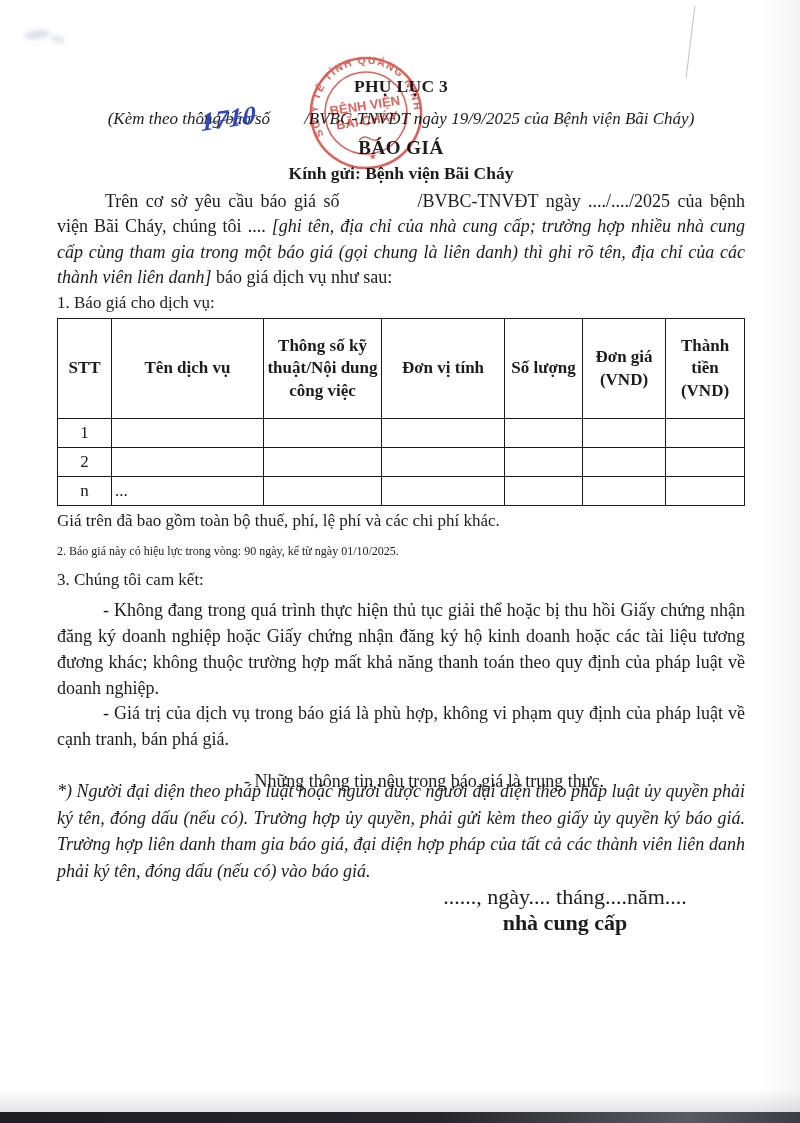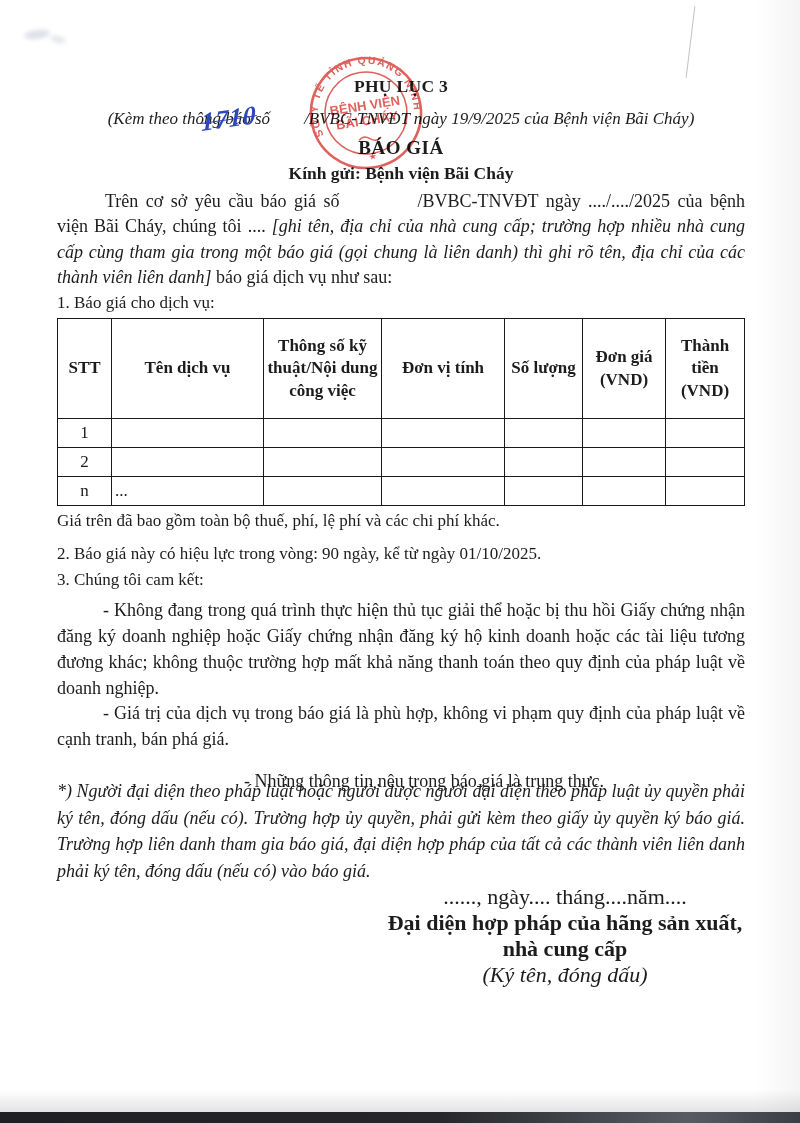--- a/index.html
+++ b/index.html
@@ -34,21 +34,21 @@
     text-decoration-thickness:1px;
   }
   .doc-title{top:137px;font-size:19px;font-weight:bold;letter-spacing:.5px;}
   .salutation{top:163px;font-size:17.5px;font-weight:bold;}
   
   .para{left:57px;width:688px;font-size:18px;line-height:25.4px;text-align:justify;}
   .intro{top:189px;text-indent:48px;}
   .gap-blank{display:inline-block;width:78px;}
   .sec-heading{left:57px;top:293px;font-size:17px;}
   .after-table{left:57px;top:511px;font-size:17px;}
-  .sec2{left:57px;top:544px;font-size:17px;}
+  .sec2{left:57px;top:544px;font-size:12px;}
   .sec3{left:57px;top:570px;font-size:17px;}
   .commit{line-height:26px;text-indent:46px;}
   .c1{top:597px;}
   .c2{top:700px;}
   .c3{top:768px;text-align:center;}
   .footnote{top:778px;line-height:26.5px;font-style:italic;}
   
   table.quote{
     position:absolute;left:57px;top:318px;width:687px;
     border-collapse:collapse;table-layout:fixed;
@@ -150,23 +150,21 @@
 <div class="abs sec3">3. Chúng tôi cam kết:</div>
 
 <div class="abs para commit c1">- Không đang trong quá trình thực hiện thủ tục giải thể hoặc bị thu hồi Giấy chứng nhận đăng ký doanh nghiệp hoặc Giấy chứng nhận đăng ký hộ kinh doanh hoặc các tài liệu tương đương khác; không thuộc trường hợp mất khả năng thanh toán theo quy định của pháp luật về doanh nghiệp.</div>
 <div class="abs para commit c2">- Giá trị của dịch vụ trong báo giá là phù hợp, không vi phạm quy định của pháp luật về cạnh tranh, bán phá giá.</div>
 <div class="abs para commit c3">- Những thông tin nêu trong báo giá là trung thực.</div>
 
 <div class="abs para footnote">*)  Người đại diện theo pháp luật hoặc người được người đại diện theo pháp luật ủy quyền phải ký tên, đóng dấu (nếu có). Trường hợp ủy quyền, phải gửi kèm theo giấy ủy quyền ký báo giá. Trường hợp liên danh tham gia báo giá, đại diện hợp pháp của tất cả các thành viên liên danh phải ký tên, đóng dấu (nếu có) vào báo giá.</div>
 
 <div class="abs sig">
   <div>......, ngày.... tháng....năm....</div>
-  <div class="bold">Đại diện hợp pháp của hãng sản xuất,</div>
   <div class="bold">nhà cung cấp</div>
-  <div class="italic">(Ký tên, đóng dấu)</div>
 </div>
 
 <svg class="abs stamp" viewBox="0 0 116 116">
   <circle cx="58" cy="58" r="55" fill="none" stroke="#d9453f" stroke-width="2.6"></circle>
   <circle cx="58" cy="58" r="41" fill="none" stroke="#d9453f" stroke-width="1.6"></circle>
   <path id="ringPath" d="M 14.5,77 A 48,48 0 1 1 101.5,77" fill="none"></path>
   <text font-size="10.5" font-weight="bold" fill="#d9453f" letter-spacing="1.5" font-family="Liberation Sans, sans-serif">
     <textPath href="#ringPath" startOffset="4">SỞ Y TẾ  TỈNH  QUẢNG NINH</textPath>
   </text>
   <text x="58" y="55" text-anchor="middle" font-size="13" font-weight="bold" fill="#d9453f" font-family="Liberation Sans, sans-serif">BỆNH VIỆN</text>

